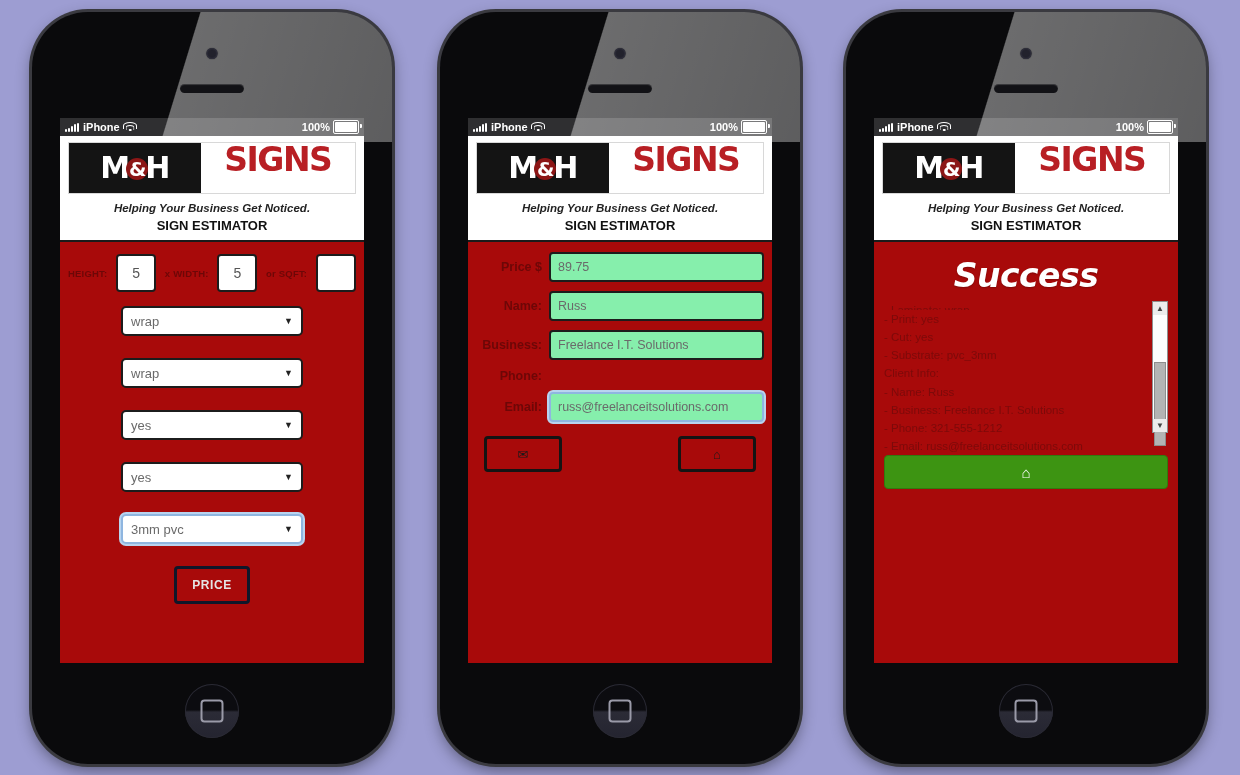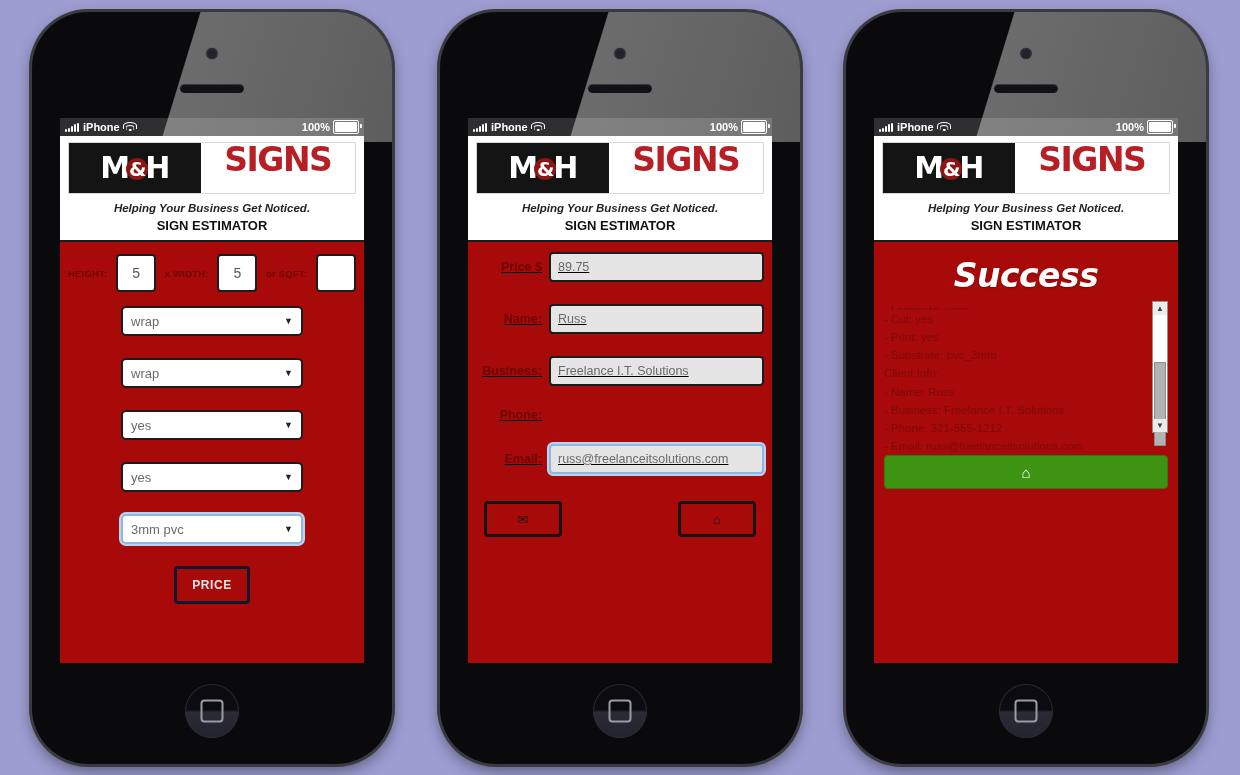--- a/index.html
+++ b/index.html
@@ -177,28 +177,28 @@
 
   .pricebtn{
     margin:22px auto 0;width:70px;height:32px;
     border:3px solid #0f172a;border-radius:4px;
     background:transparent;color:#e5e5e5;
     font-size:12px;font-weight:bold;letter-spacing:.6px;
     display:flex;align-items:center;justify-content:center;
   }
 
   
-  .frow{display:flex;align-items:center;gap:7px;margin-bottom:22px;text-decoration:underline;}
+  .frow{display:flex;align-items:center;gap:7px;margin-bottom:9px;}
   .flabel{
     width:66px;text-align:right;
     font-size:12.5px;font-weight:bold;color:#6d0707;
     white-space:nowrap;
   }
   .finput{
-    flex:1;height:30px;background:#e5e5e5;
+    flex:1;height:30px;background:#86efac;
     border:2.5px solid #1c1c1c;border-radius:4px;
     display:flex;align-items:center;padding:4px 7px;
     box-sizing:border-box;font-size:12.5px;color:#6a6a6a;
     overflow:hidden;white-space:nowrap;
   }
   .finput.focused{
     border-color:#8fb6e0;
     box-shadow:0 0 0 2px #b9d4ef;
   }
   .btnrow{display:flex;justify-content:space-between;padding:5px 8px 0;}
@@ -473,22 +473,22 @@
         <div class="esttitle">SIGN ESTIMATOR</div>
       </div>
       <div class="hdr-rule"></div>
 
       <div class="body-red">
         <div class="success">Success</div>
 
         <div class="detailwrap">
           <div class="details">
             <span class="clipped">- Laminate: wrap</span>
+            <div>- Print: yes</div>
             <div>- Cut: yes</div>
-            <div>- Print: yes</div>
             <div>- Substrate: pvc_3mm</div>
             <div>Client Info:</div>
             <div>- Name: Russ</div>
             <div>- Business: Freelance I.T. Solutions</div>
             <div>- Phone: 321-555-1212</div>
             <div>- Email: russ@freelanceitsolutions.com</div>
           </div>
           <div class="scrollbar">
             <div class="sb-arrow">▲</div>
             <div class="sb-track">

